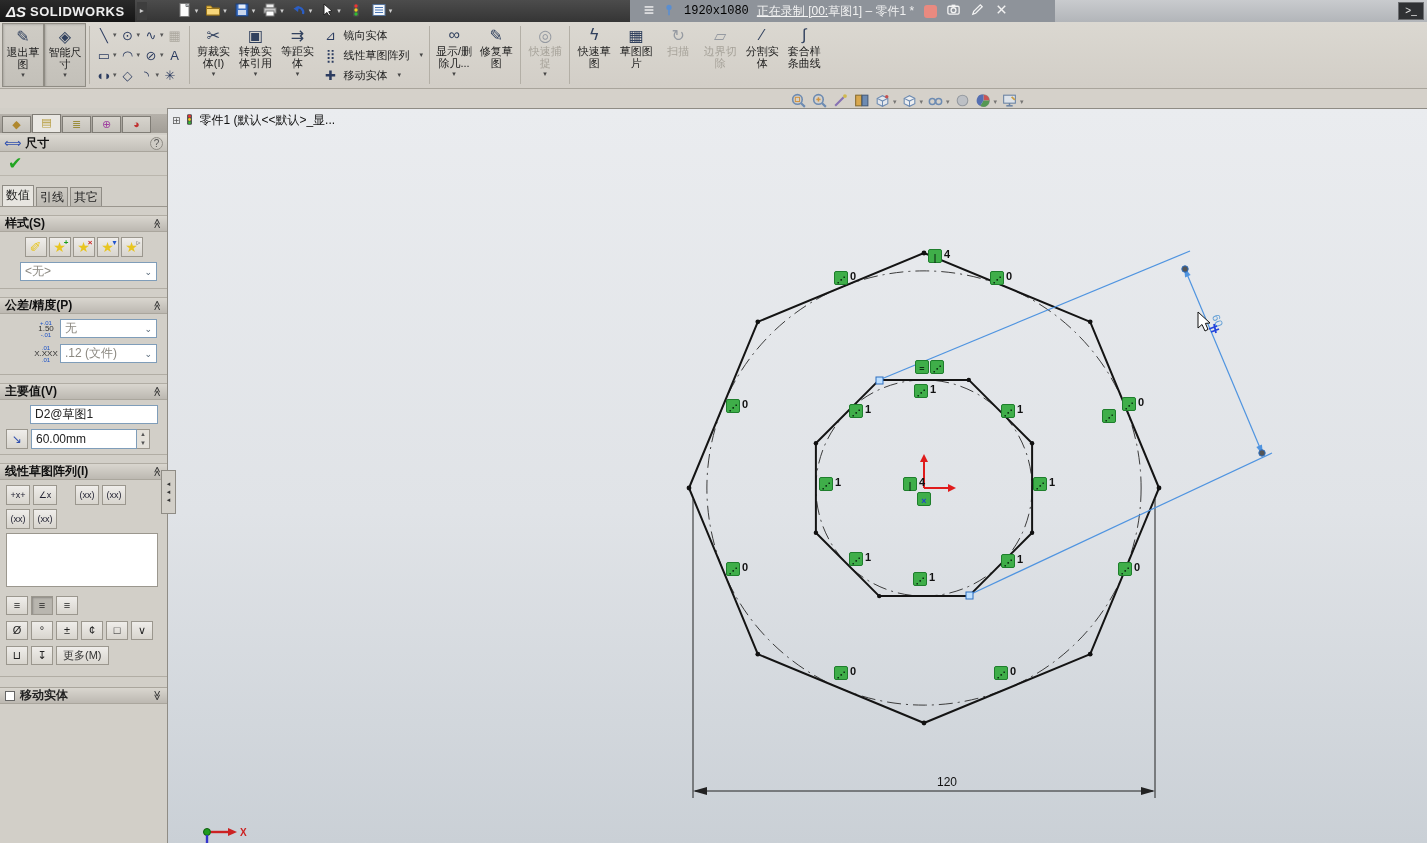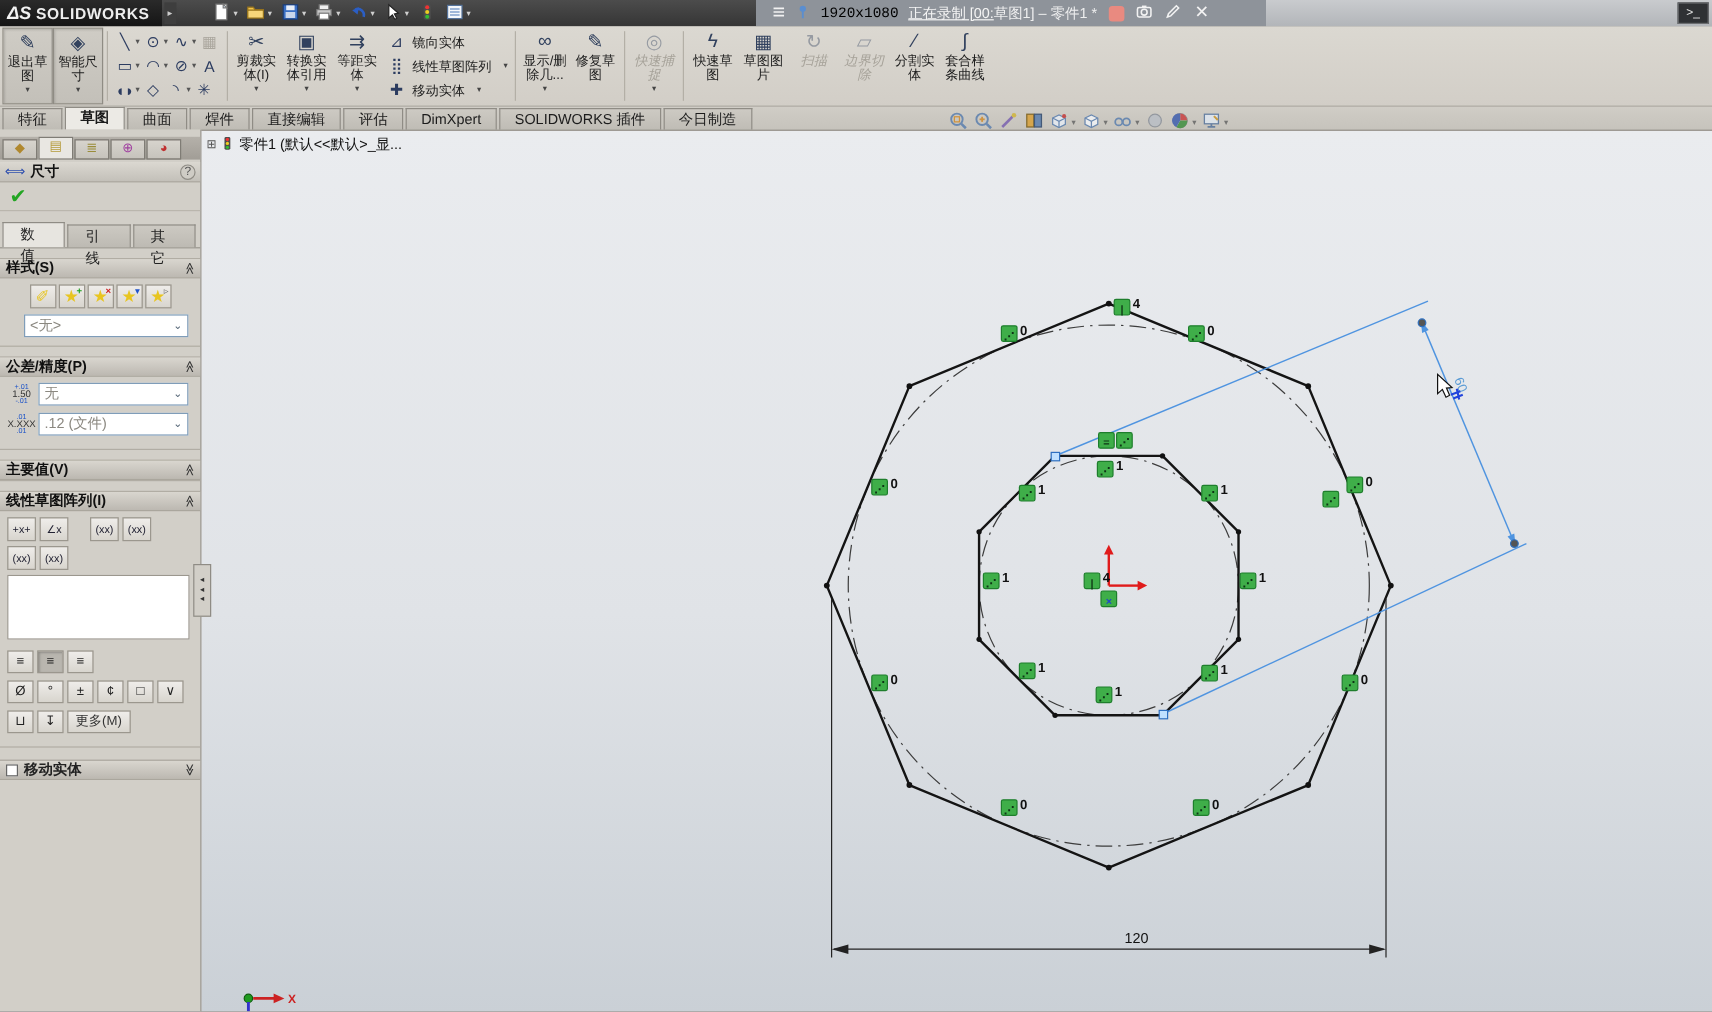--- a/index.html
+++ b/index.html
@@ -24,21 +24,21 @@
   .prompt-btn{position:absolute;right:3px;top:2px;width:26px;height:18px;background:#2f3134;border:1px solid #6b6d70;color:#e8e8e8;font-size:10px;line-height:16px;text-align:center;}
 
   
   .ribbon{position:absolute;left:0;top:22px;width:1427px;height:67px;background:linear-gradient(#dbd8d1,#d2cec7);border-bottom:1px solid #a9a59c;display:flex;align-items:stretch;padding:1px 2px;}
   .rib-sep{width:1px;background:#b3afa6;margin:3px 3px;}
   .bigbtn{display:flex;flex-direction:column;align-items:center;justify-content:flex-start;padding:2px 3px 0;min-width:42px;cursor:default;}
   .bigbtn .icon{height:20px;display:flex;align-items:center;justify-content:center;font-size:16px;color:#31415e;}
   .bigbtn .lbl{font-size:11px;line-height:12px;text-align:center;white-space:pre-line;color:#1d1d1d;}
   .bigbtn .dd{font-size:7px;color:#444;margin-top:1px;}
   .bigbtn.pressed{border:1px solid #8f8c84;background:linear-gradient(#cfccc5,#c3c0b9);box-shadow:inset 1px 1px 2px rgba(0,0,0,.15);}
-  .bigbtn.disabled .lbl{color:#a6a299;font-style:italic;}
+  .bigbtn.disabled .lbl{color:#a6a299;}
   .bigbtn.disabled .icon{opacity:.4;}
   .toolgrid{display:flex;flex-direction:column;justify-content:center;gap:1px;padding:1px 2px;}
   .toolrow{display:flex;gap:1px;}
   .toolcell{display:flex;align-items:center;height:19px;padding:0 1px;}
   .toolcell .g{font-size:13px;color:#2c3c60;width:16px;text-align:center;}
   .toolcell .dd{font-size:7px;color:#555;margin-left:1px;}
   .toolcell.disabled .g{color:#aaa69d;}
   .stackgroup{display:flex;flex-direction:column;justify-content:center;gap:2px;padding:0 3px;}
   .stackitem{display:flex;align-items:center;height:18px;gap:4px;}
   .stackitem .icon{width:18px;text-align:center;font-size:13px;color:#2c3c60;}
@@ -58,36 +58,36 @@
   .pm-tabstrip{display:flex;align-items:flex-end;height:19px;background:linear-gradient(#b5b1aa,#a19d96);padding-left:2px;gap:1px;}
   .pm-tab{width:29px;height:17px;border:1px solid #7f7c75;background:linear-gradient(#d7d4cd,#c6c3bc);text-align:center;font-size:11px;line-height:15px;cursor:default;}
   .pm-tab.active{background:#e9e7e2;height:19px;}
   .pm-header{display:flex;align-items:center;height:17px;background:linear-gradient(#dbd8d1,#c3c0b9);border-bottom:1px solid #a9a59c;padding:0 4px;gap:4px;margin-top:2px;}
   .pm-header .ttl{font-weight:bold;font-size:12px;color:#111;flex:1;}
   .pm-header .dimico{color:#2f4fae;font-size:12px;}
   .pm-help{width:13px;height:13px;border-radius:50%;background:#cfccc5;border:1px solid #8f8c85;color:#555;font-size:10px;line-height:12px;text-align:center;}
   .okrow{height:24px;display:flex;align-items:center;padding-left:2px;border-bottom:1px solid #bab6ad;}
   .okbtn{font-size:17px;color:#23a523;padding:0 6px;cursor:default;}
   .pm-valtabs{display:flex;align-items:flex-end;height:21px;padding:0 2px;margin-top:10px;border-bottom:1px solid #9a968e;}
-  .vtab{height:19px;line-height:18px;padding:0 14px;border:1px solid #8f8c85;border-bottom:none;background:linear-gradient(#ccc9c2,#bdbab3);font-size:12px;margin-right:2px;cursor:default;}
+  .vtab{height:19px;line-height:18px;padding:0 3px;border:1px solid #8f8c85;border-bottom:none;background:linear-gradient(#ccc9c2,#bdbab3);font-size:12px;margin-right:2px;cursor:default;}
   .vtab.active{background:#e7e5e0;height:21px;}
   .pm-section{margin-top:8px;border:1px solid #b1ada4;border-left:none;border-right:none;}
   .sec-header{display:flex;align-items:center;height:16px;background:linear-gradient(#d9d6cf,#bcb8b1);padding:0 5px;border-bottom:1px solid #aaa69d;}
   .sec-header .t{font-weight:bold;font-size:12px;color:#101010;flex:1;}
   .chev{font-size:10px;color:#333;transform:rotate(90deg);display:inline-block;cursor:default;}
   .sec-body{padding:5px 6px;}
   .starrow{display:flex;justify-content:center;gap:2px;margin-bottom:5px;}
   .starbtn{width:22px;height:20px;border:1px solid #9b978e;background:linear-gradient(#efedea,#d8d5ce);text-align:center;position:relative;cursor:default;}
   .starbtn .s{color:#e8c520;font-size:14px;line-height:18px;}
   .starbtn .mk{position:absolute;right:1px;top:0;font-size:8px;font-weight:bold;}
   .dropdown{display:flex;align-items:center;height:19px;background:#fff;border:1px solid #7f9db9;padding:0 4px;margin:0 4px 2px 14px;cursor:default;}
   .dropdown .val{flex:1;font-size:12px;color:#8b8880;}
   .dropdown .dc{font-size:9px;color:#567;}
   .tolrow{display:flex;align-items:center;margin-bottom:6px;}
-  .tolico{width:24px;font-size:6px;color:#1b52c8;line-height:6px;text-align:center;}
+  .tolico{width:24px;font-size:6px;color:#1b52c8;line-height:6px;text-align:center;margin-left:28px;}
   .tolico .mid{font-size:8px;color:#333;}
   .tolrow .dropdown{flex:1;margin:0 4px 0 2px;}
   .txtinput{display:block;width:128px;height:19px;background:#fff;border:1px solid #7f9db9;font-size:12px;padding:1px 4px;margin:0 0 5px 24px;color:#222;}
   .valrow{display:flex;align-items:center;gap:3px;}
   .sqbtn{width:22px;height:20px;border:1px solid #9b978e;background:linear-gradient(#efedea,#d8d5ce);text-align:center;font-size:12px;line-height:18px;color:#2f4fae;cursor:default;}
   .spinwrap{display:flex;align-items:stretch;}
   .valinput{width:106px;height:20px;background:#fff;border:1px solid #7f9db9;font-size:12px;padding:1px 4px;color:#222;}
   .spin{width:13px;display:flex;flex-direction:column;border:1px solid #9b978e;border-left:none;background:#e4e1da;}
   .spin span{flex:1;font-size:6px;line-height:9px;text-align:center;color:#555;cursor:default;}
   .dimtxt-btnrow{display:flex;gap:3px;margin-bottom:4px;}
@@ -369,31 +369,20 @@
         <span class="lbl">分割实
 体</span>
       </div>
       <div class="bigbtn">
         <span class="icon">∫</span>
         <span class="lbl">套合样
 条曲线</span>
       </div>
     </div>
 
-  <div class="tabrow" id="tabrow">
-      <div class="ctab">特征</div>
-      <div class="ctab active">草图</div>
-      <div class="ctab">曲面</div>
-      <div class="ctab">焊件</div>
-      <div class="ctab">直接编辑</div>
-      <div class="ctab">评估</div>
-      <div class="ctab">DimXpert</div>
-      <div class="ctab">SOLIDWORKS 插件</div>
-      <div class="ctab">今日制造</div>
-    </div>
   <div class="viewbar" id="viewbar">
       <span class="vitem">
         <span><svg width="17" height="17" viewBox="0 0 16 16">
             <circle cx="7" cy="7" r="4.5" fill="none" stroke="#5b7fae" stroke-width="1.5"></circle>
             <rect x="5" y="5" width="4" height="4" fill="none" stroke="#d08a2a"></rect>
             <line x1="10.5" y1="10.5" x2="14" y2="14" stroke="#5b7fae" stroke-width="2"></line>
           </svg></span>
       </span>
       <span class="vitem">
         <span><svg width="17" height="17" viewBox="0 0 16 16">
@@ -535,20 +524,33 @@
               <span class="dc">⌄</span>
             </div>
           </div>
         </div>
     </div>
 
     <div class="pm-section">
       <div class="sec-header">
         <span class="t">主要值(V)</span>
         <span class="chev">≪</span>
+      </div>
+      <div class="sec-body">
+        <input class="txtinput" value="D2@草图1" style="">
+        <div class="valrow">
+          <span class="sqbtn">↘</span>
+          <span class="spinwrap">
+            <input class="valinput" value="60.00mm" style="">
+            <span class="spin">
+                <span>▲</span>
+                <span>▼</span>
+              </span>
+          </span>
+        </div>
       </div>
     </div>
 
     <div class="pm-section">
       <div class="sec-header">
         <span class="t">线性草图阵列(I)</span>
         <span class="chev">≪</span>
       </div>
       <div class="sec-body">
         <div class="dimtxt-btnrow" id="dimtxtbtns">

